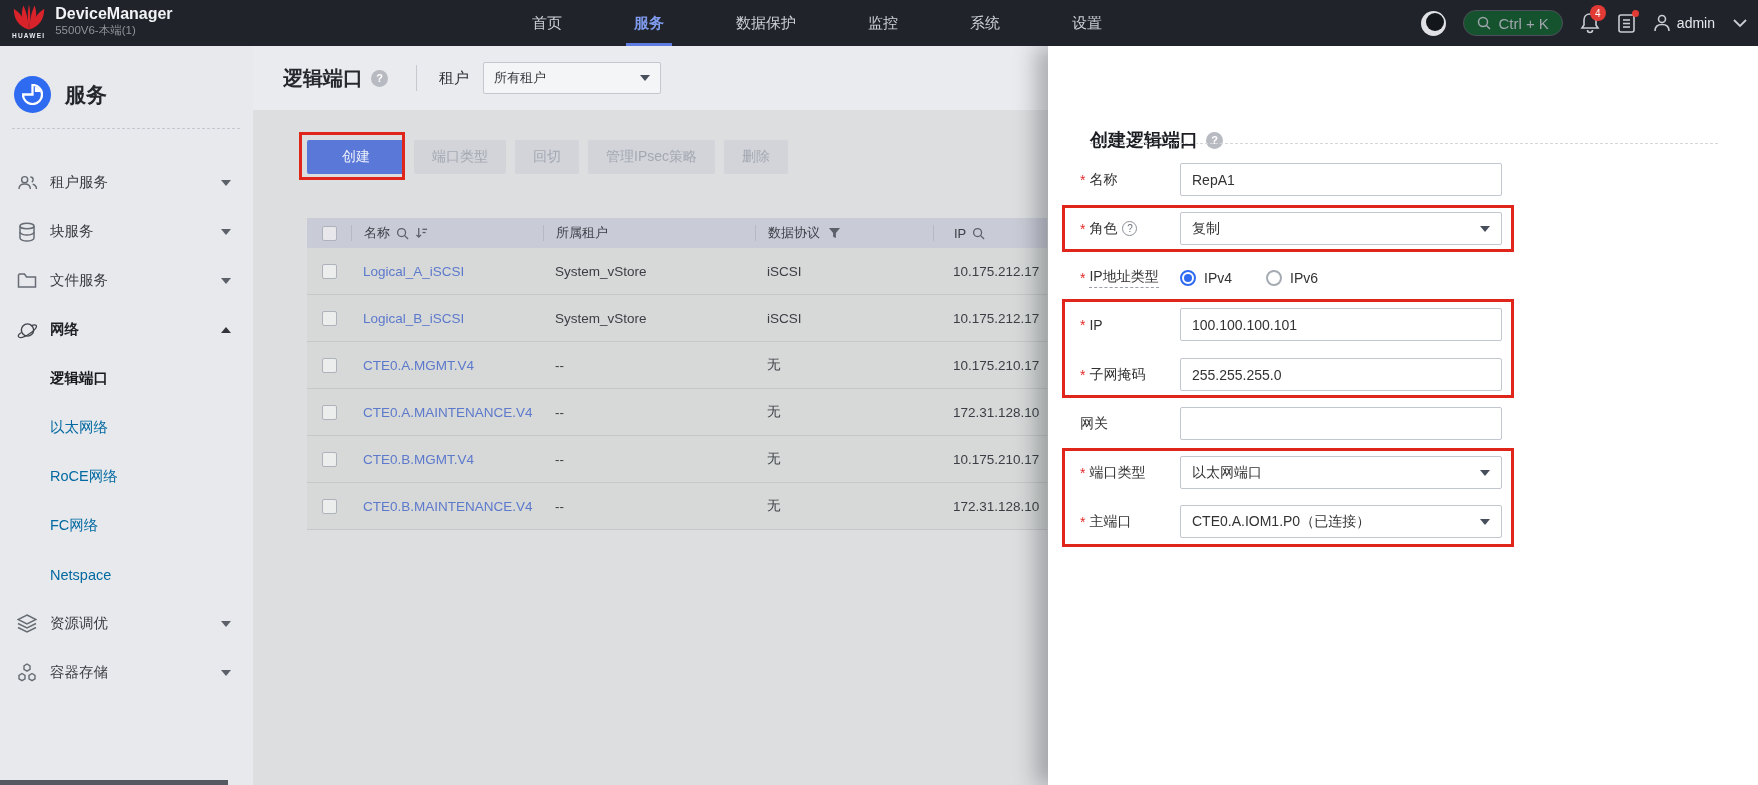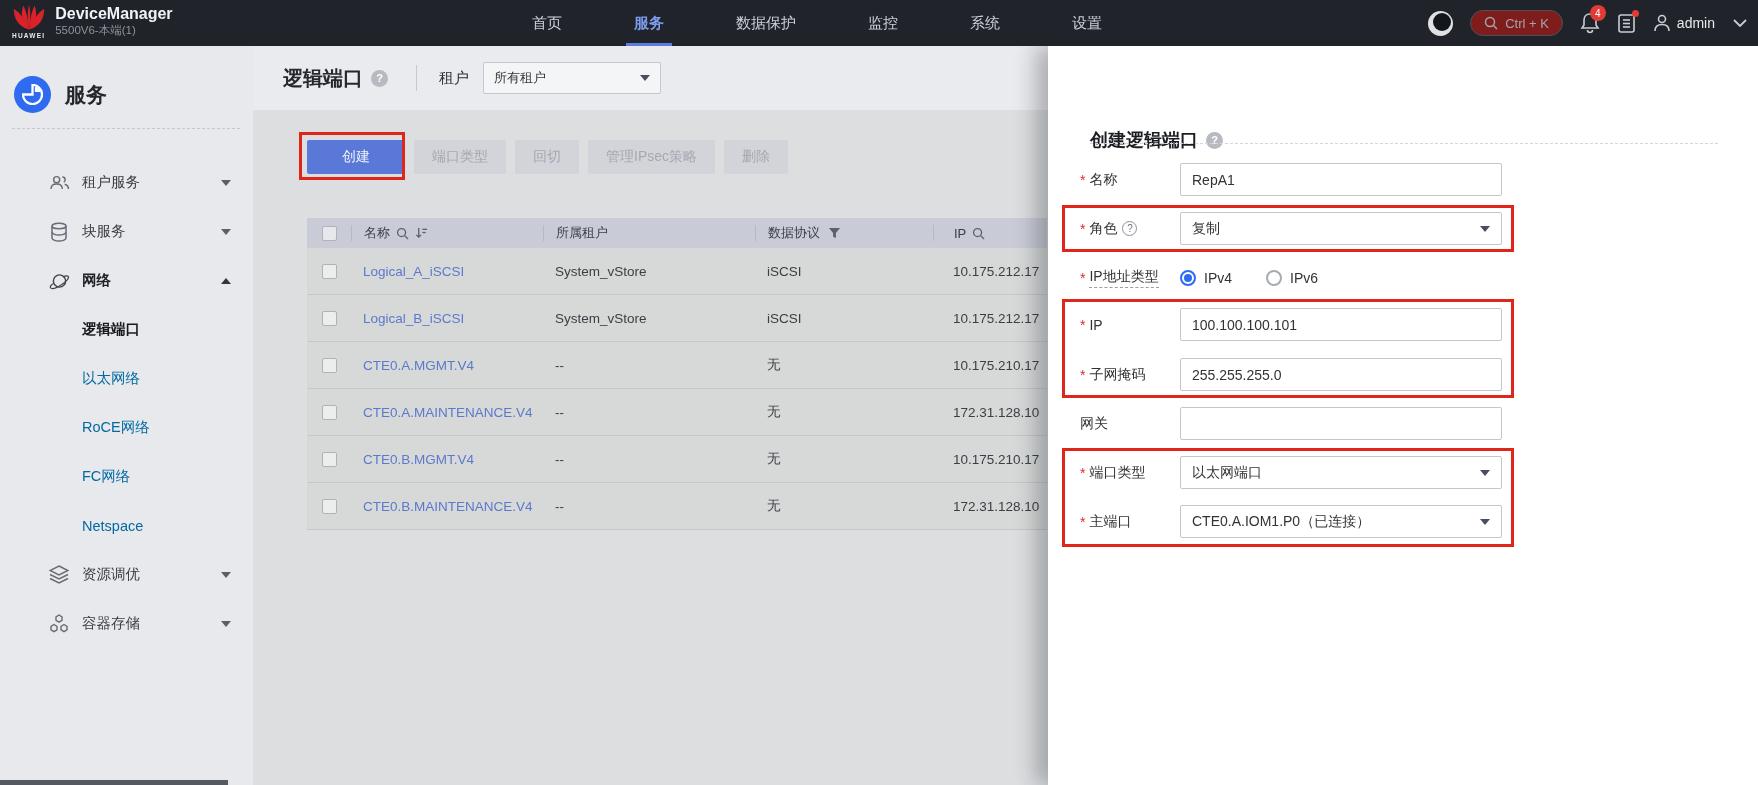--- a/index.html
+++ b/index.html
@@ -14,33 +14,33 @@
   .brand-col { margin-top:5px; }
   .brand-title { font-size:16px; font-weight:bold; color:#f2f3f6; line-height:18px; }
   .brand-sub { font-size:11.5px; color:#8f939c; line-height:14px; }
   .topnav { position:absolute; left:530px; top:0; height:46px; display:flex; gap:68px; }
   .topnav .nav-item { height:46px; display:flex; align-items:center; font-size:15px; color:#cdd0d6; cursor:pointer; position:relative; padding:0 2px; }
   .topnav .nav-item.active { color:#7f9bee; font-weight:bold; }
   .topnav .nav-item.active::after { content:""; position:absolute; left:-6px; right:-6px; bottom:0; height:3px; background:#5e7ce0; }
   .topbar-right { position:absolute; right:10px; top:0; height:46px; display:flex; align-items:center; gap:17px; }
   .ai-orb { width:25px; height:25px; border-radius:50%; background:#dfe1e5; position:relative; }
   .ai-orb::after { content:""; position:absolute; left:5px; top:2px; width:18px; height:18px; border-radius:50%; background:#13161b; }
-  .search-pill { height:26px; min-width:92px; border-radius:13px; background:#7f1d1d; border:1px solid #4c505a; display:flex; align-items:center; gap:7px; padding:0 13px; color:#a0a5ad; font-size:13px; }
+  .search-pill { height:26px; min-width:92px; border-radius:13px; background:#14532d; border:1px solid #4c505a; display:flex; align-items:center; gap:7px; padding:0 13px; color:#a0a5ad; font-size:15px; }
   .icon-btn { position:relative; display:flex; align-items:center; }
   .badge { position:absolute; top:-7px; left:10px; min-width:16px; height:16px; border-radius:8px; background:#e23b35; color:#fff; font-size:10px; display:flex; align-items:center; justify-content:center; padding:0 4px; }
   .red-dot { position:absolute; top:-3px; right:-3px; width:7px; height:7px; border-radius:50%; background:#e23b35; }
   .user-area { display:flex; align-items:center; gap:6px; color:#e6e8ec; font-size:14px; }
 
   
   .sidebar { position:absolute; left:0; top:46px; bottom:0; width:253px; background:#e7e9ec; z-index:10; }
   .sidebar-head { position:absolute; top:30px; left:14px; display:flex; align-items:center; gap:14px; }
   .pie-badge { width:37px; height:37px; border-radius:50%; background:#2f6bf0; display:flex; align-items:center; justify-content:center; }
   .sidebar-title { font-size:21px; font-weight:bold; color:#23262b; }
   .sidebar-dash { position:absolute; top:82px; left:12px; right:13px; border-top:1px dashed #c4c8d0; }
-  .side-nav { position:absolute; top:112px; left:0; right:0;padding-left:32px; }
+  .side-nav { position:absolute; top:112px; left:0; right:0; }
   .side-item { height:49px; display:flex; align-items:center; padding:0 22px 0 16px; cursor:pointer; color:#3a3d43; font-size:14.5px; }
   .side-item .s-icon { width:22px; display:flex; justify-content:center; margin-right:12px; }
   .side-item .s-label { flex:1; }
   .side-item.bold .s-label { font-weight:bold; color:#1e2126; }
   .side-sub { height:49px; display:flex; align-items:center; padding-left:50px; font-size:14.5px; color:#0369a1; cursor:pointer; }
   .side-sub.active { font-weight:bold; color:#17191d; }
   .chev { width:0; height:0; border-left:5px solid transparent; border-right:5px solid transparent; }
   .chev.down { border-top:6px solid #5c6069; }
   .chev.up { border-bottom:6px solid #33363c; }
   .sidebar-scrollbar { position:absolute; left:0; bottom:0; width:228px; height:5px; background:#555a62; }
@@ -199,20 +199,29 @@
           <svg width="18" height="20" viewBox="0 0 18 20">
             <ellipse cx="9" cy="4" rx="7" ry="2.8" fill="none" stroke="#676c75" stroke-width="1.5"></ellipse>
             <path d="M2 4 L2 16 C2 17.6,5 19,9 19 C13 19,16 17.6,16 16 L16 4" fill="none" stroke="#676c75" stroke-width="1.5"></path>
             <path d="M2 10 C2 11.6,5 13,9 13 C13 13,16 11.6,16 10" fill="none" stroke="#676c75" stroke-width="1.5"></path>
           </svg>
           </span>
         <span class="s-label">块服务</span>
         <span class="chev down"></span>
       </div>
 
+      <div class="side-item">
+        <span class="s-icon">
+          <svg width="20" height="17" viewBox="0 0 20 17">
+            <path d="M1.5 3 L1.5 15 L18.5 15 L18.5 5 L9.5 5 L7.5 2 L2.5 2 Z" fill="none" stroke="#676c75" stroke-width="1.5"></path>
+          </svg>
+          </span>
+        <span class="s-label">文件服务</span>
+        <span class="chev down"></span>
+      </div>
 
       <div class="side-item bold">
         <span class="s-icon">
           <svg width="21" height="18" viewBox="0 0 22 19">
             <circle cx="11" cy="9.5" r="6.5" fill="none" stroke="#41454c" stroke-width="1.5"></circle>
             <path d="M4 12.5 C1 14.5,0.8 16,2 17 C3.5 18.2,8 16.8,13 13.5 C18 10.2,21.4 6.4,20.3 4.8 C19.5 3.6,17 4,14.5 5.2" fill="none" stroke="#41454c" stroke-width="1.3"></path>
           </svg>
           </span>
         <span class="s-label">网络</span>
         <span class="chev up"></span>

